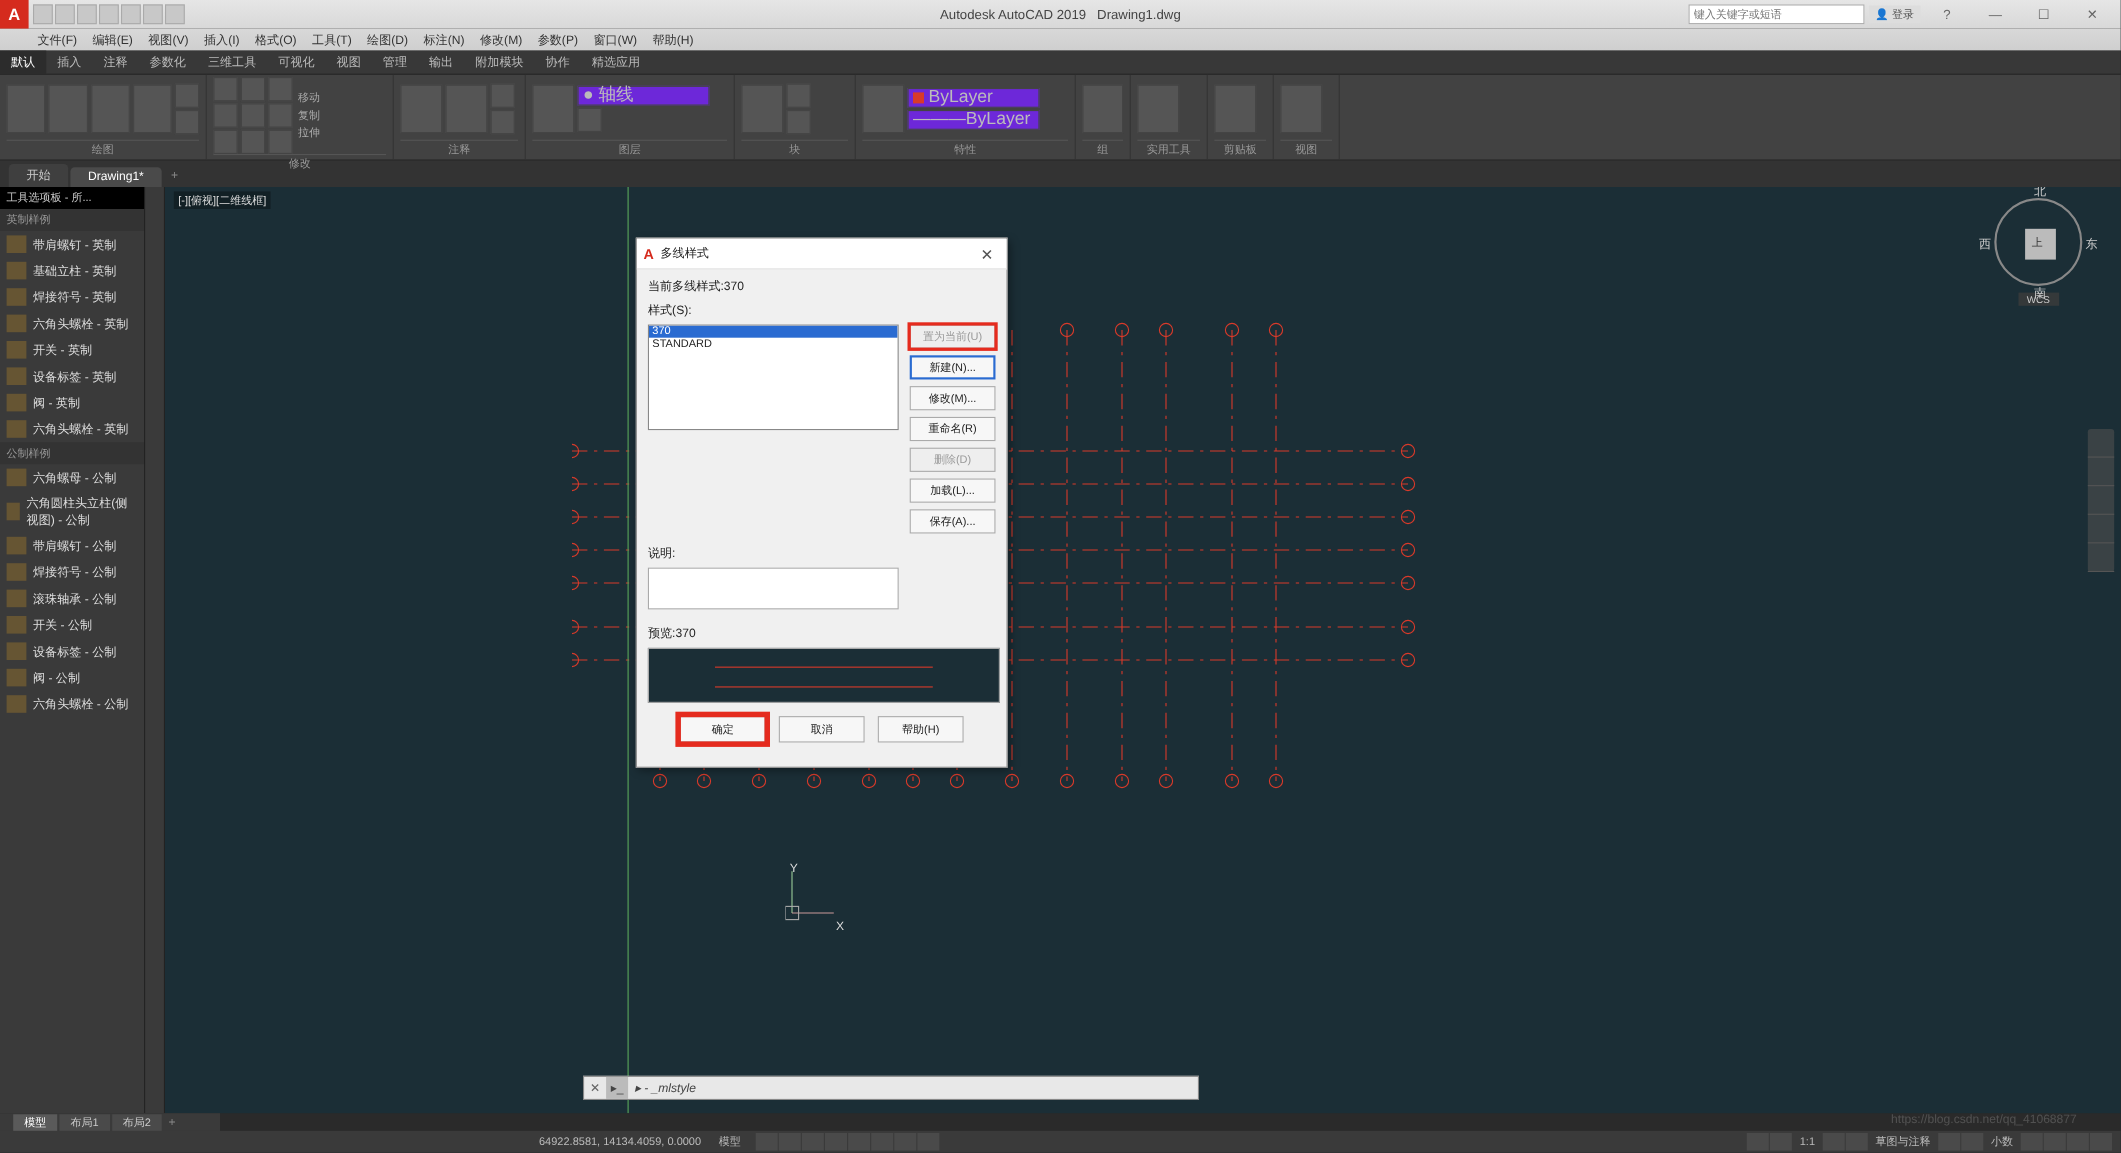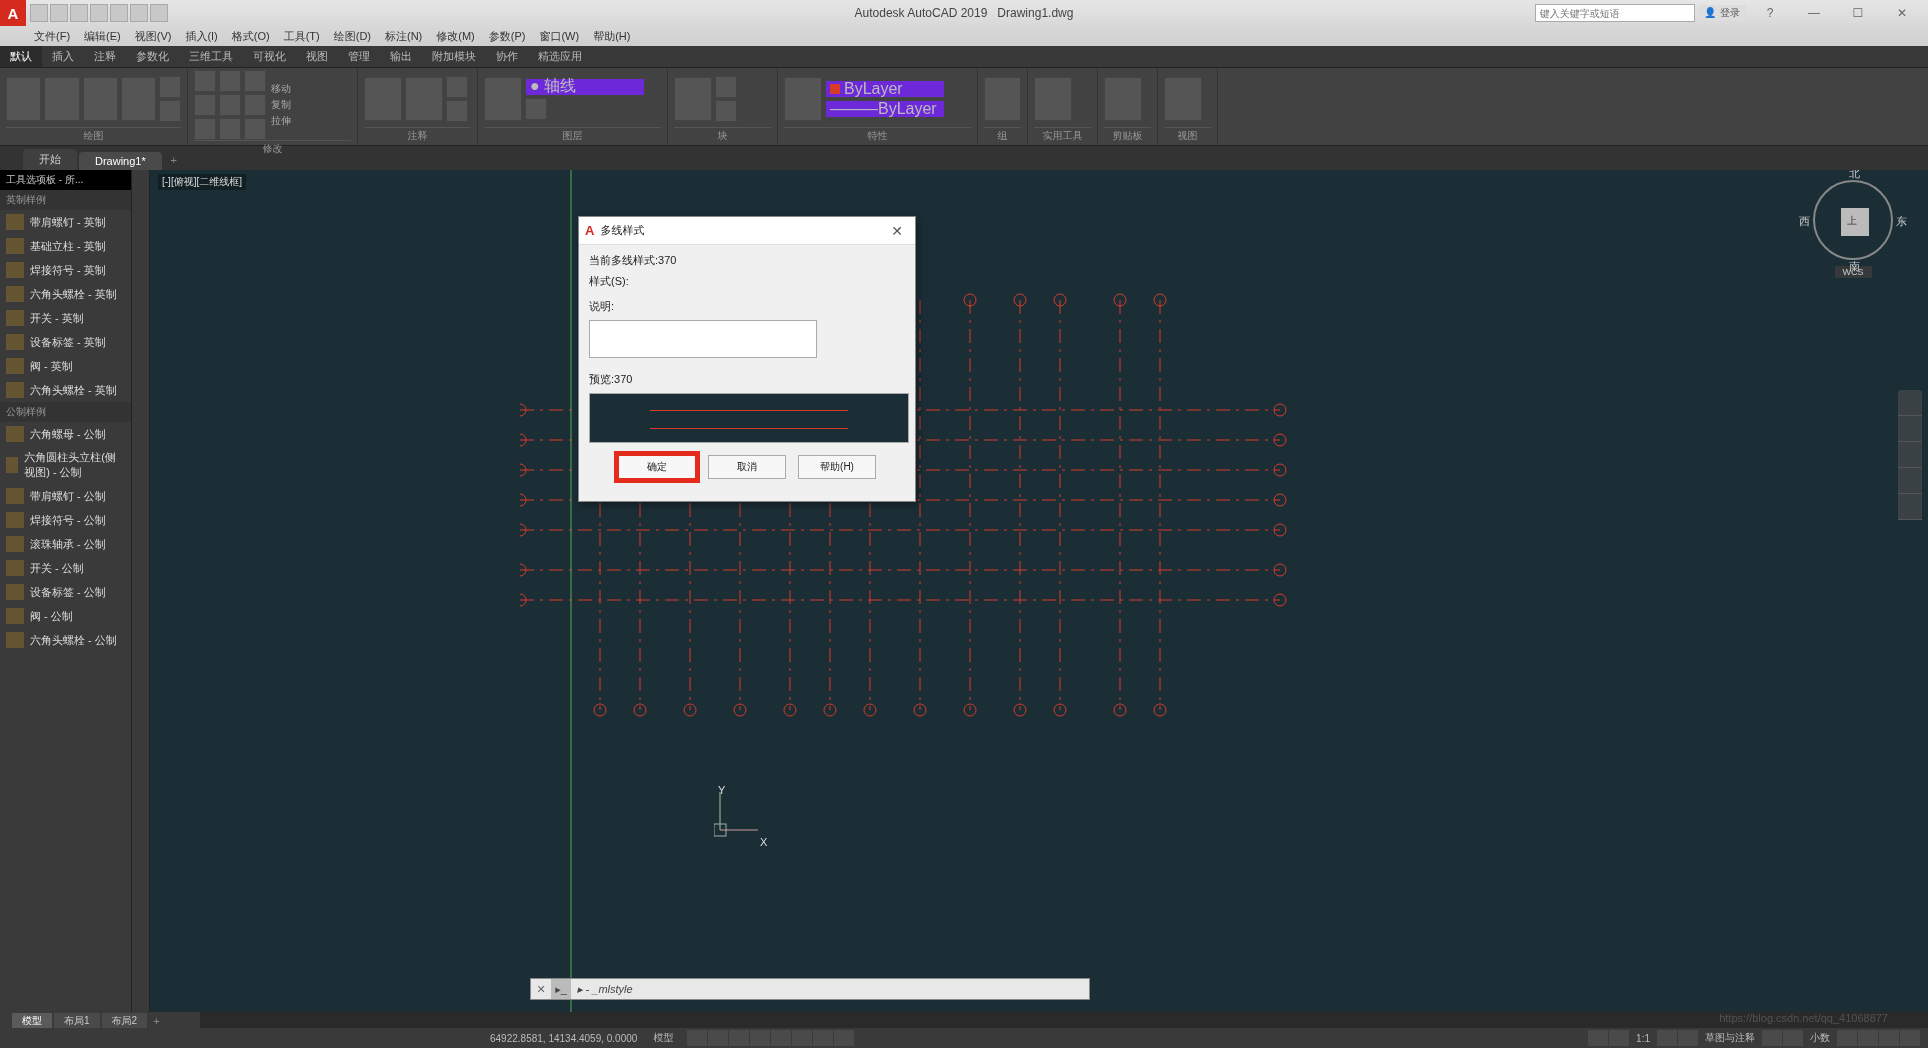--- a/index.html
+++ b/index.html
@@ -30,21 +30,21 @@
 .ribbon-panel { border-right: 1px solid #333; padding: 2px 6px; display: flex; flex-direction: column; justify-content: space-between; }
 .panel-body { display: flex; gap: 3px; flex: 1; align-items: center; }
 .panel-title { text-align: center; color: #999; font-size: 10px; border-top: 1px solid #555; padding-top: 1px; }
 .rb-btn { width: 22px; height: 22px; background: #555; border: 1px solid #444; }
 .rb-btn.big { width: 38px; height: 44px; }
 .rb-stack { display: flex; flex-direction: column; gap: 2px; }
 .rb-label { font-size: 10px; color: #aaa; padding: 0 2px; }
 .layer-combo { width: 120px; height: 18px; background: #6d28d9; border: 1px solid #444; display: flex; align-items: center; padding: 0 4px; font-size: 16px; color: #bbb; }
 
 
-.filetabs { height: 24px; background: #333; display: flex; align-items: flex-end; padding-left: 23px; }
+.filetabs { height: 24px; background: #333; display: flex; align-items: flex-end; padding-left: 8px; }
 .filetab { padding: 3px 16px; background: #3f3f3f; color: #ccc; font-size: 11px; border-radius: 4px 4px 0 0; margin-right: 2px; }
 .filetab.active { background: #4a4a4a; color: #fff; }
 .filetab-add { width: 20px; height: 20px; display: flex; align-items: center; justify-content: center; color: #888; }
 
 
 .main { position: absolute; top: 170px; bottom: 36px; left: 0; right: 0; display: flex; }
 
 
 .palette { width: 132px; background: #3a3a3a; border-right: 1px solid #222; display: flex; flex-direction: column; }
 .palette-title { background: #000000; padding: 3px 6px; font-size: 10px; color: #ccc; }
@@ -466,20 +466,35 @@
 
 <div class="dialog">
   <div class="dlg-title">
     <span class="A">A</span>
     <span>多线样式</span>
     <span class="dlg-close">✕</span>
   </div>
   <div class="dlg-body">
     <div class="dlg-row">当前多线样式:370</div>
     <div class="dlg-row">样式(S):</div>
+    <div class="dlg-main">
+      <div class="style-list">
+        <div class="sel">370</div>
+        <div class="row">STANDARD</div>
+      </div>
+      <div class="btn-col">
+        <div class="dlg-btn disabled hl-red">置为当前(U)</div>
+        <div class="dlg-btn hl-blue">新建(N)...</div>
+        <div class="dlg-btn">修改(M)...</div>
+        <div class="dlg-btn">重命名(R)</div>
+        <div class="dlg-btn disabled">删除(D)</div>
+        <div class="dlg-btn">加载(L)...</div>
+        <div class="dlg-btn">保存(A)...</div>
+      </div>
+    </div>
     <div class="dlg-row" style="margin-top:10px">说明:</div>
     <div class="desc-box"></div>
     <div class="dlg-row" style="margin-top:14px">预览:370</div>
     <div class="preview-box">
       <div class="pl" style="top:16px"></div>
         <div class="pl" style="top:34px"></div>
     </div>
     <div class="dlg-footer">
       <div class="dlg-btn hl-red" style="outline-width:5px">确定</div>
       <div class="dlg-btn">取消</div>

